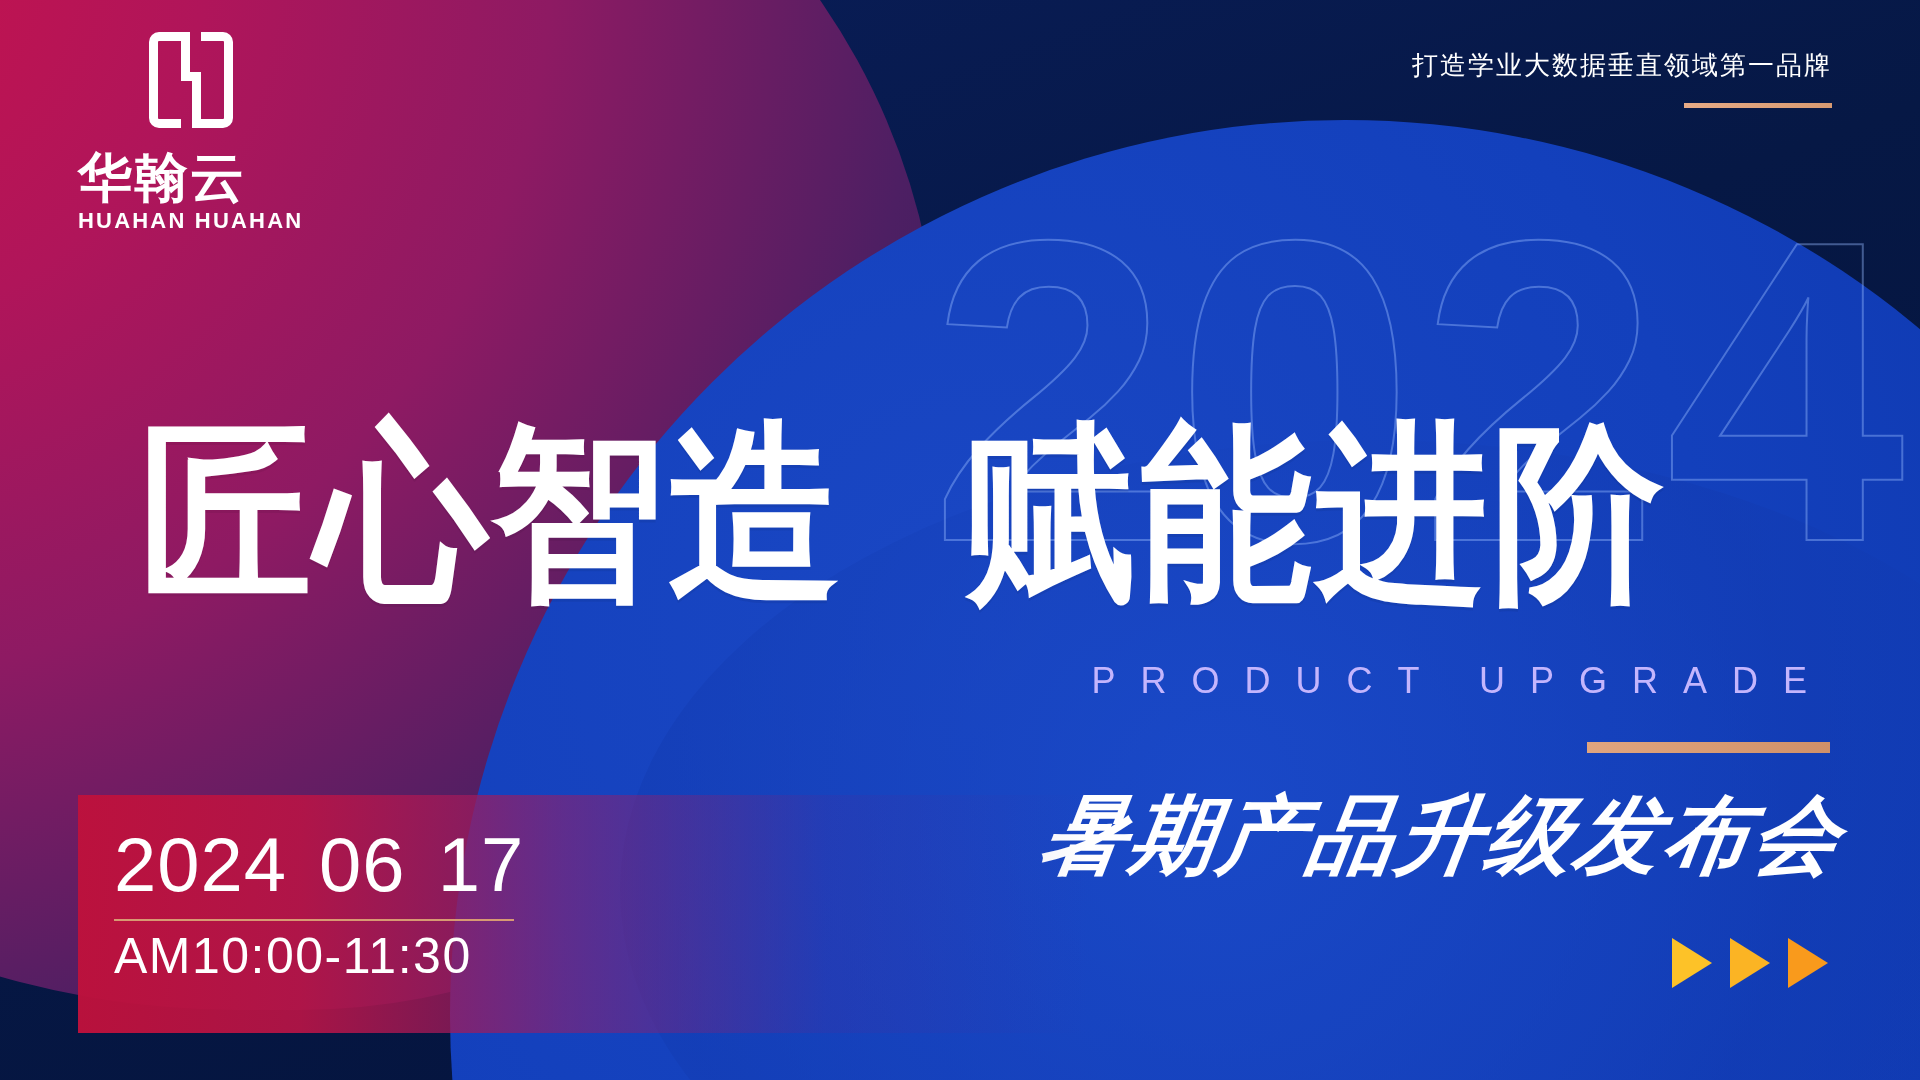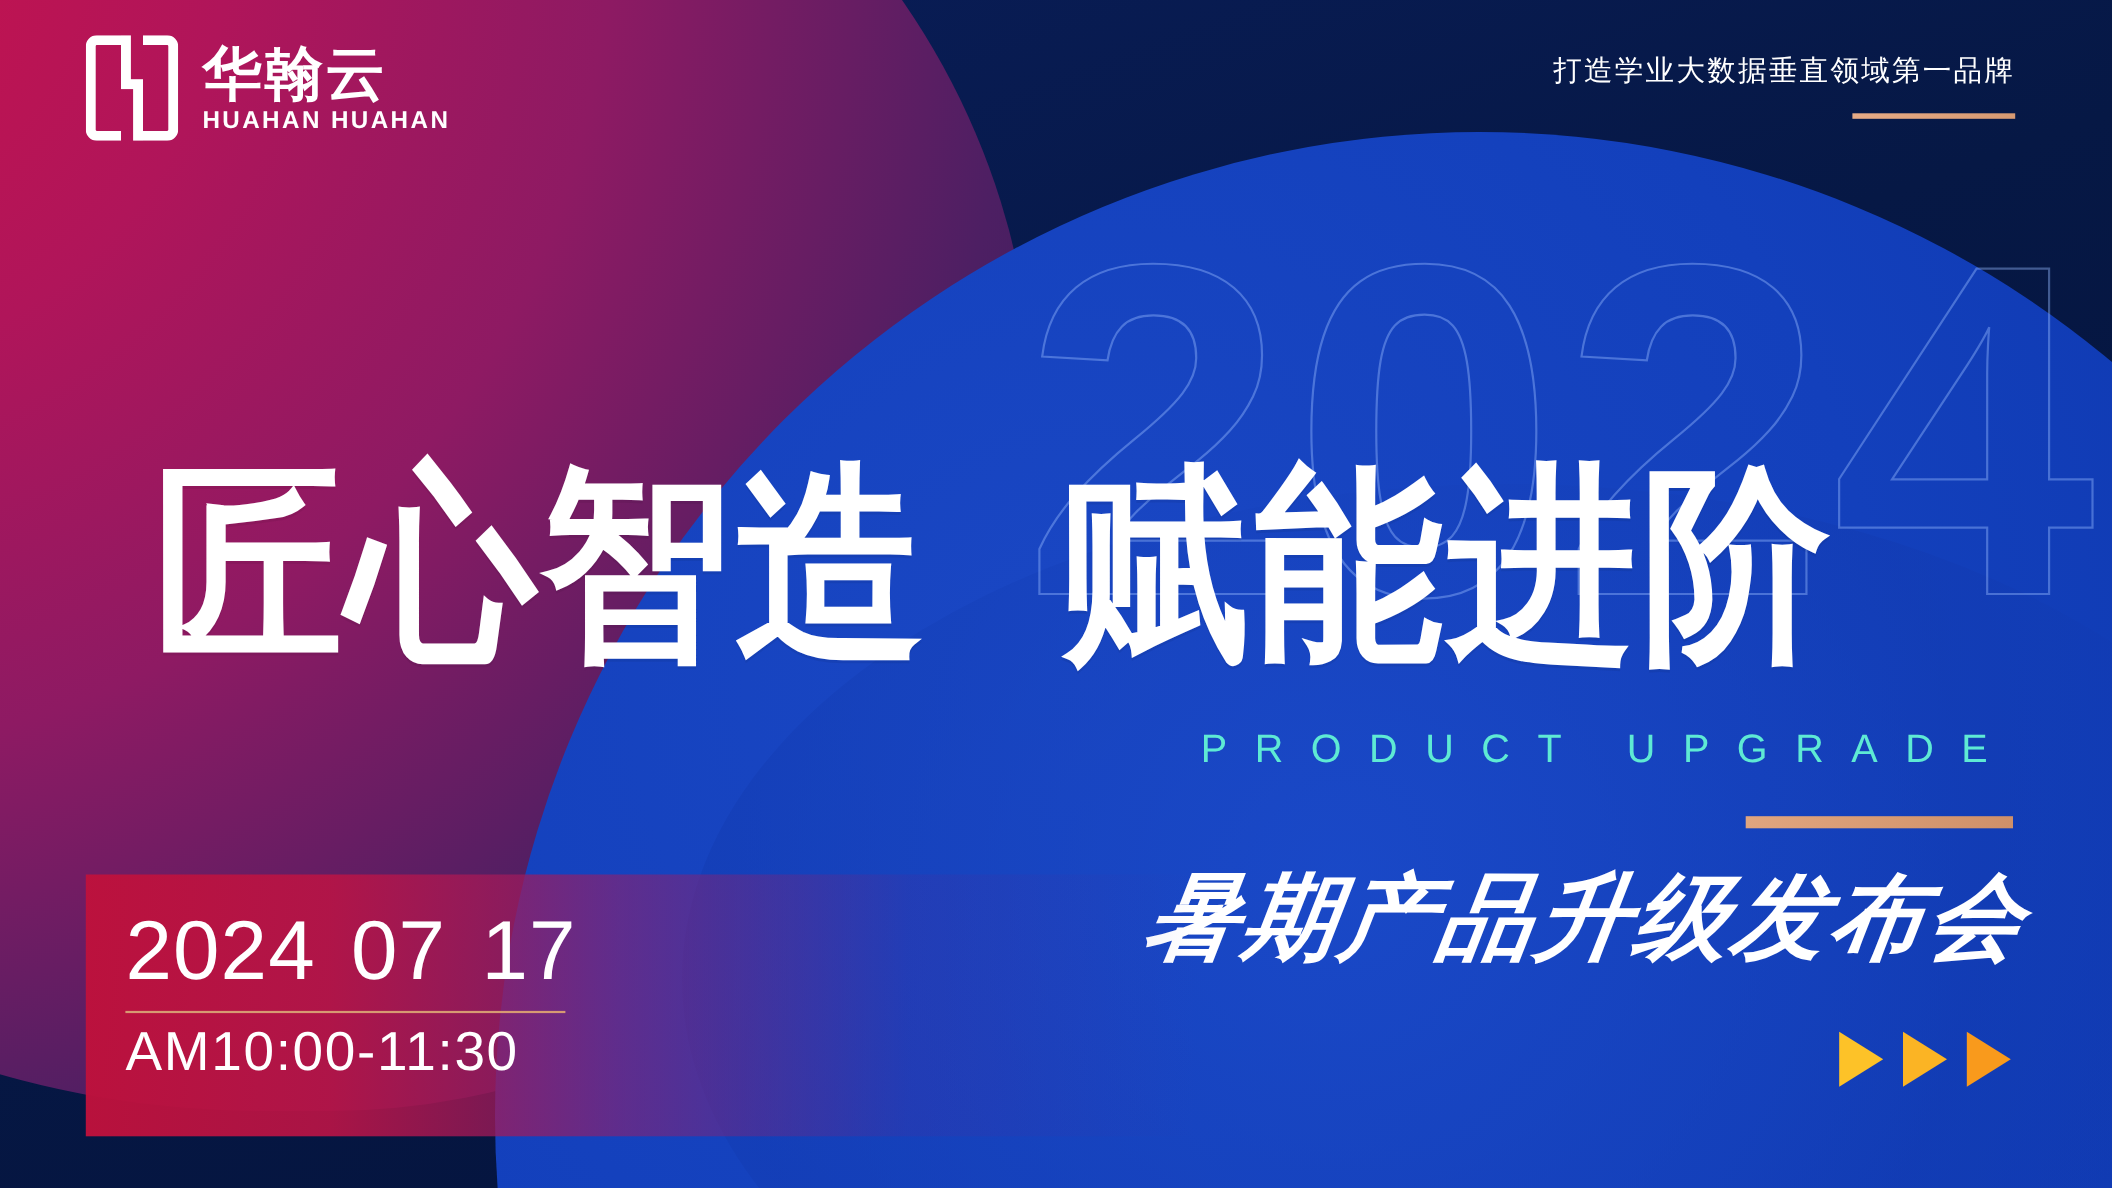--- a/index.html
+++ b/index.html
@@ -81,20 +81,21 @@
   }
 
   
   .logo-block {
     position: absolute;
     left: 78px;
     top: 32px;
     display: flex;
     align-items: center;
     gap: 22px;
+    flex-direction: column;
   }
   .logo-mark {
     width: 84px;
     height: 96px;
     flex: none;
   }
   .logo-mark svg { width: 100%; height: 100%; display: block; }
   .logo-words {
     display: flex;
     flex-direction: column;
@@ -157,21 +158,21 @@
     text-shadow: 0 2px 0 rgba(0,0,0,0.06);
     transform: scaleY(1.12);
     transform-origin: left top;
   }
 
   .subtitle-en {
     position: absolute;
     right: 88px;
     top: 660px;
     font-size: 36px;
-    color: #5eead4;
+    color: #c4b5fd;
     letter-spacing: 25px;
     font-weight: 400;
     white-space: nowrap;
   }
 
   .copper-bar {
     position: absolute;
     right: 90px;
     top: 742px;
     width: 243px;
@@ -317,21 +318,21 @@
 
   <div class="copper-bar"></div>
 
   <div class="subtitle-cn">暑期产品升级发布会</div>
 
   <div class="date-band">
     <div class="date-inner">
       <div class="date-row">
         <span>2024</span>
         <span class="date-sep"></span>
-        <span>07</span>
+        <span>06</span>
         <span class="date-sep"></span>
         <span>17</span>
       </div>
       <div class="date-rule"></div>
       <div class="date-time">AM10:00-11:30</div>
     </div>
   </div>
 
   <div class="arrows">
     <span class="arrow a1"></span>

